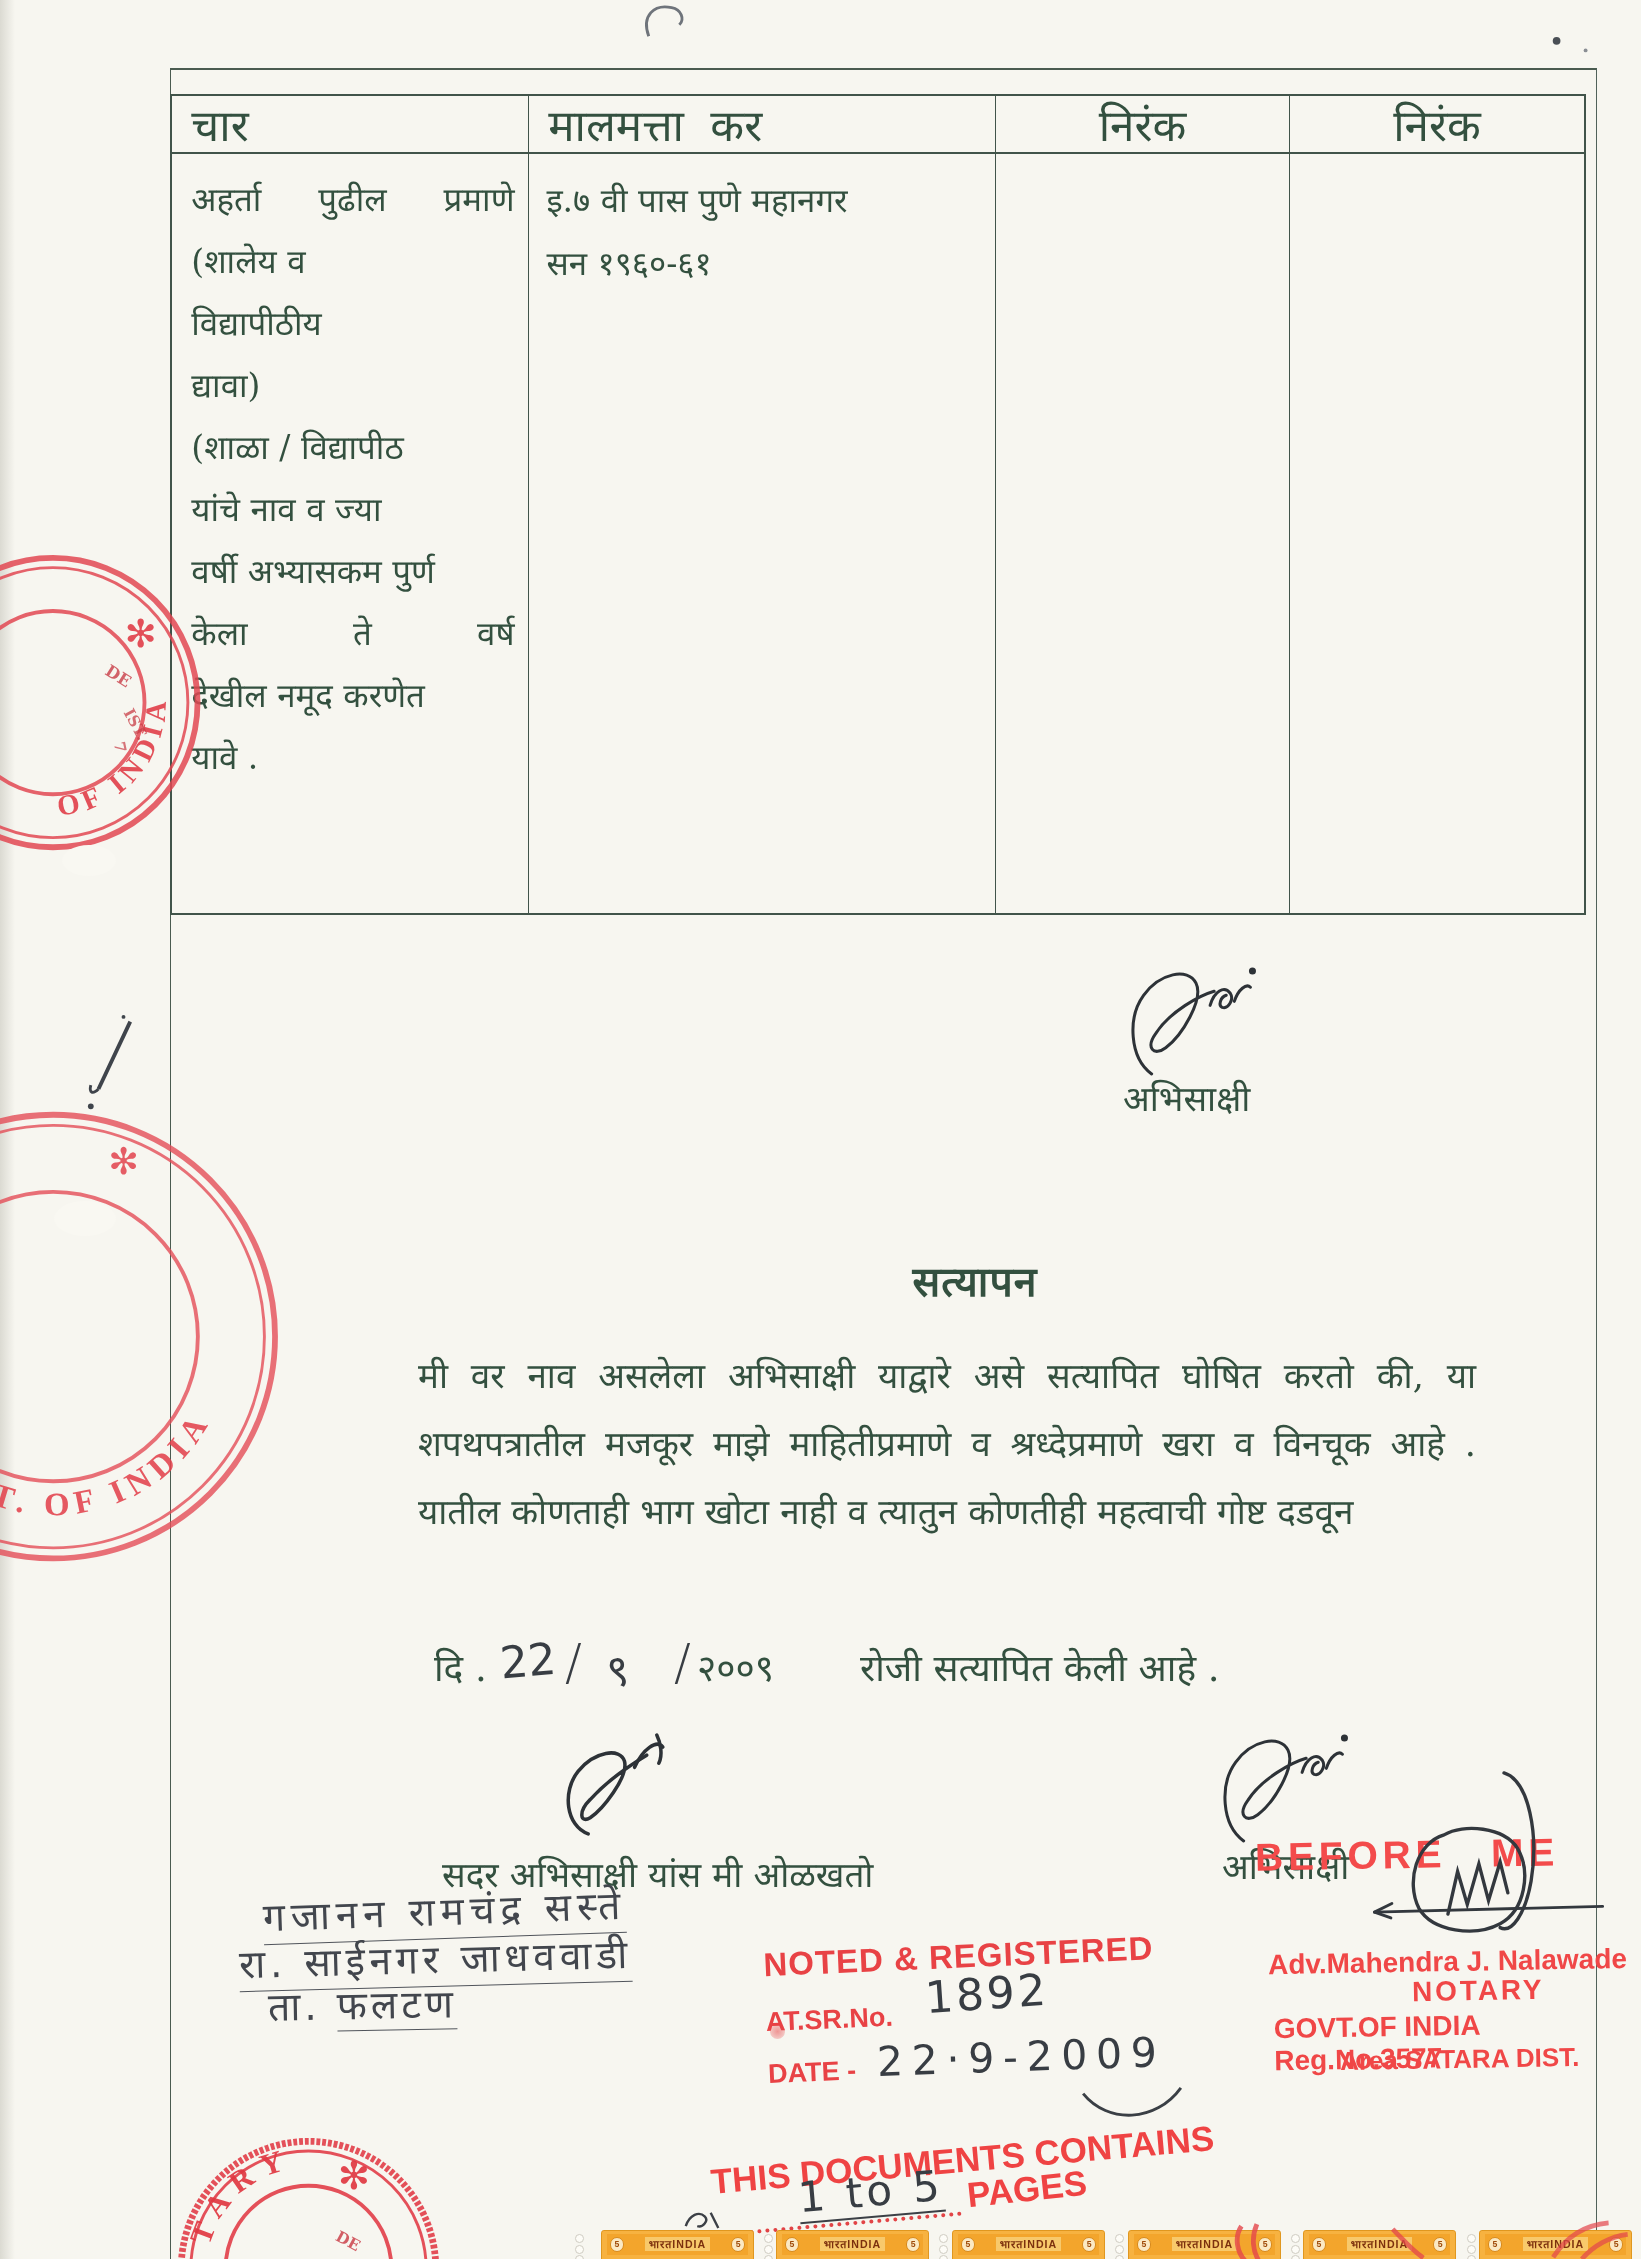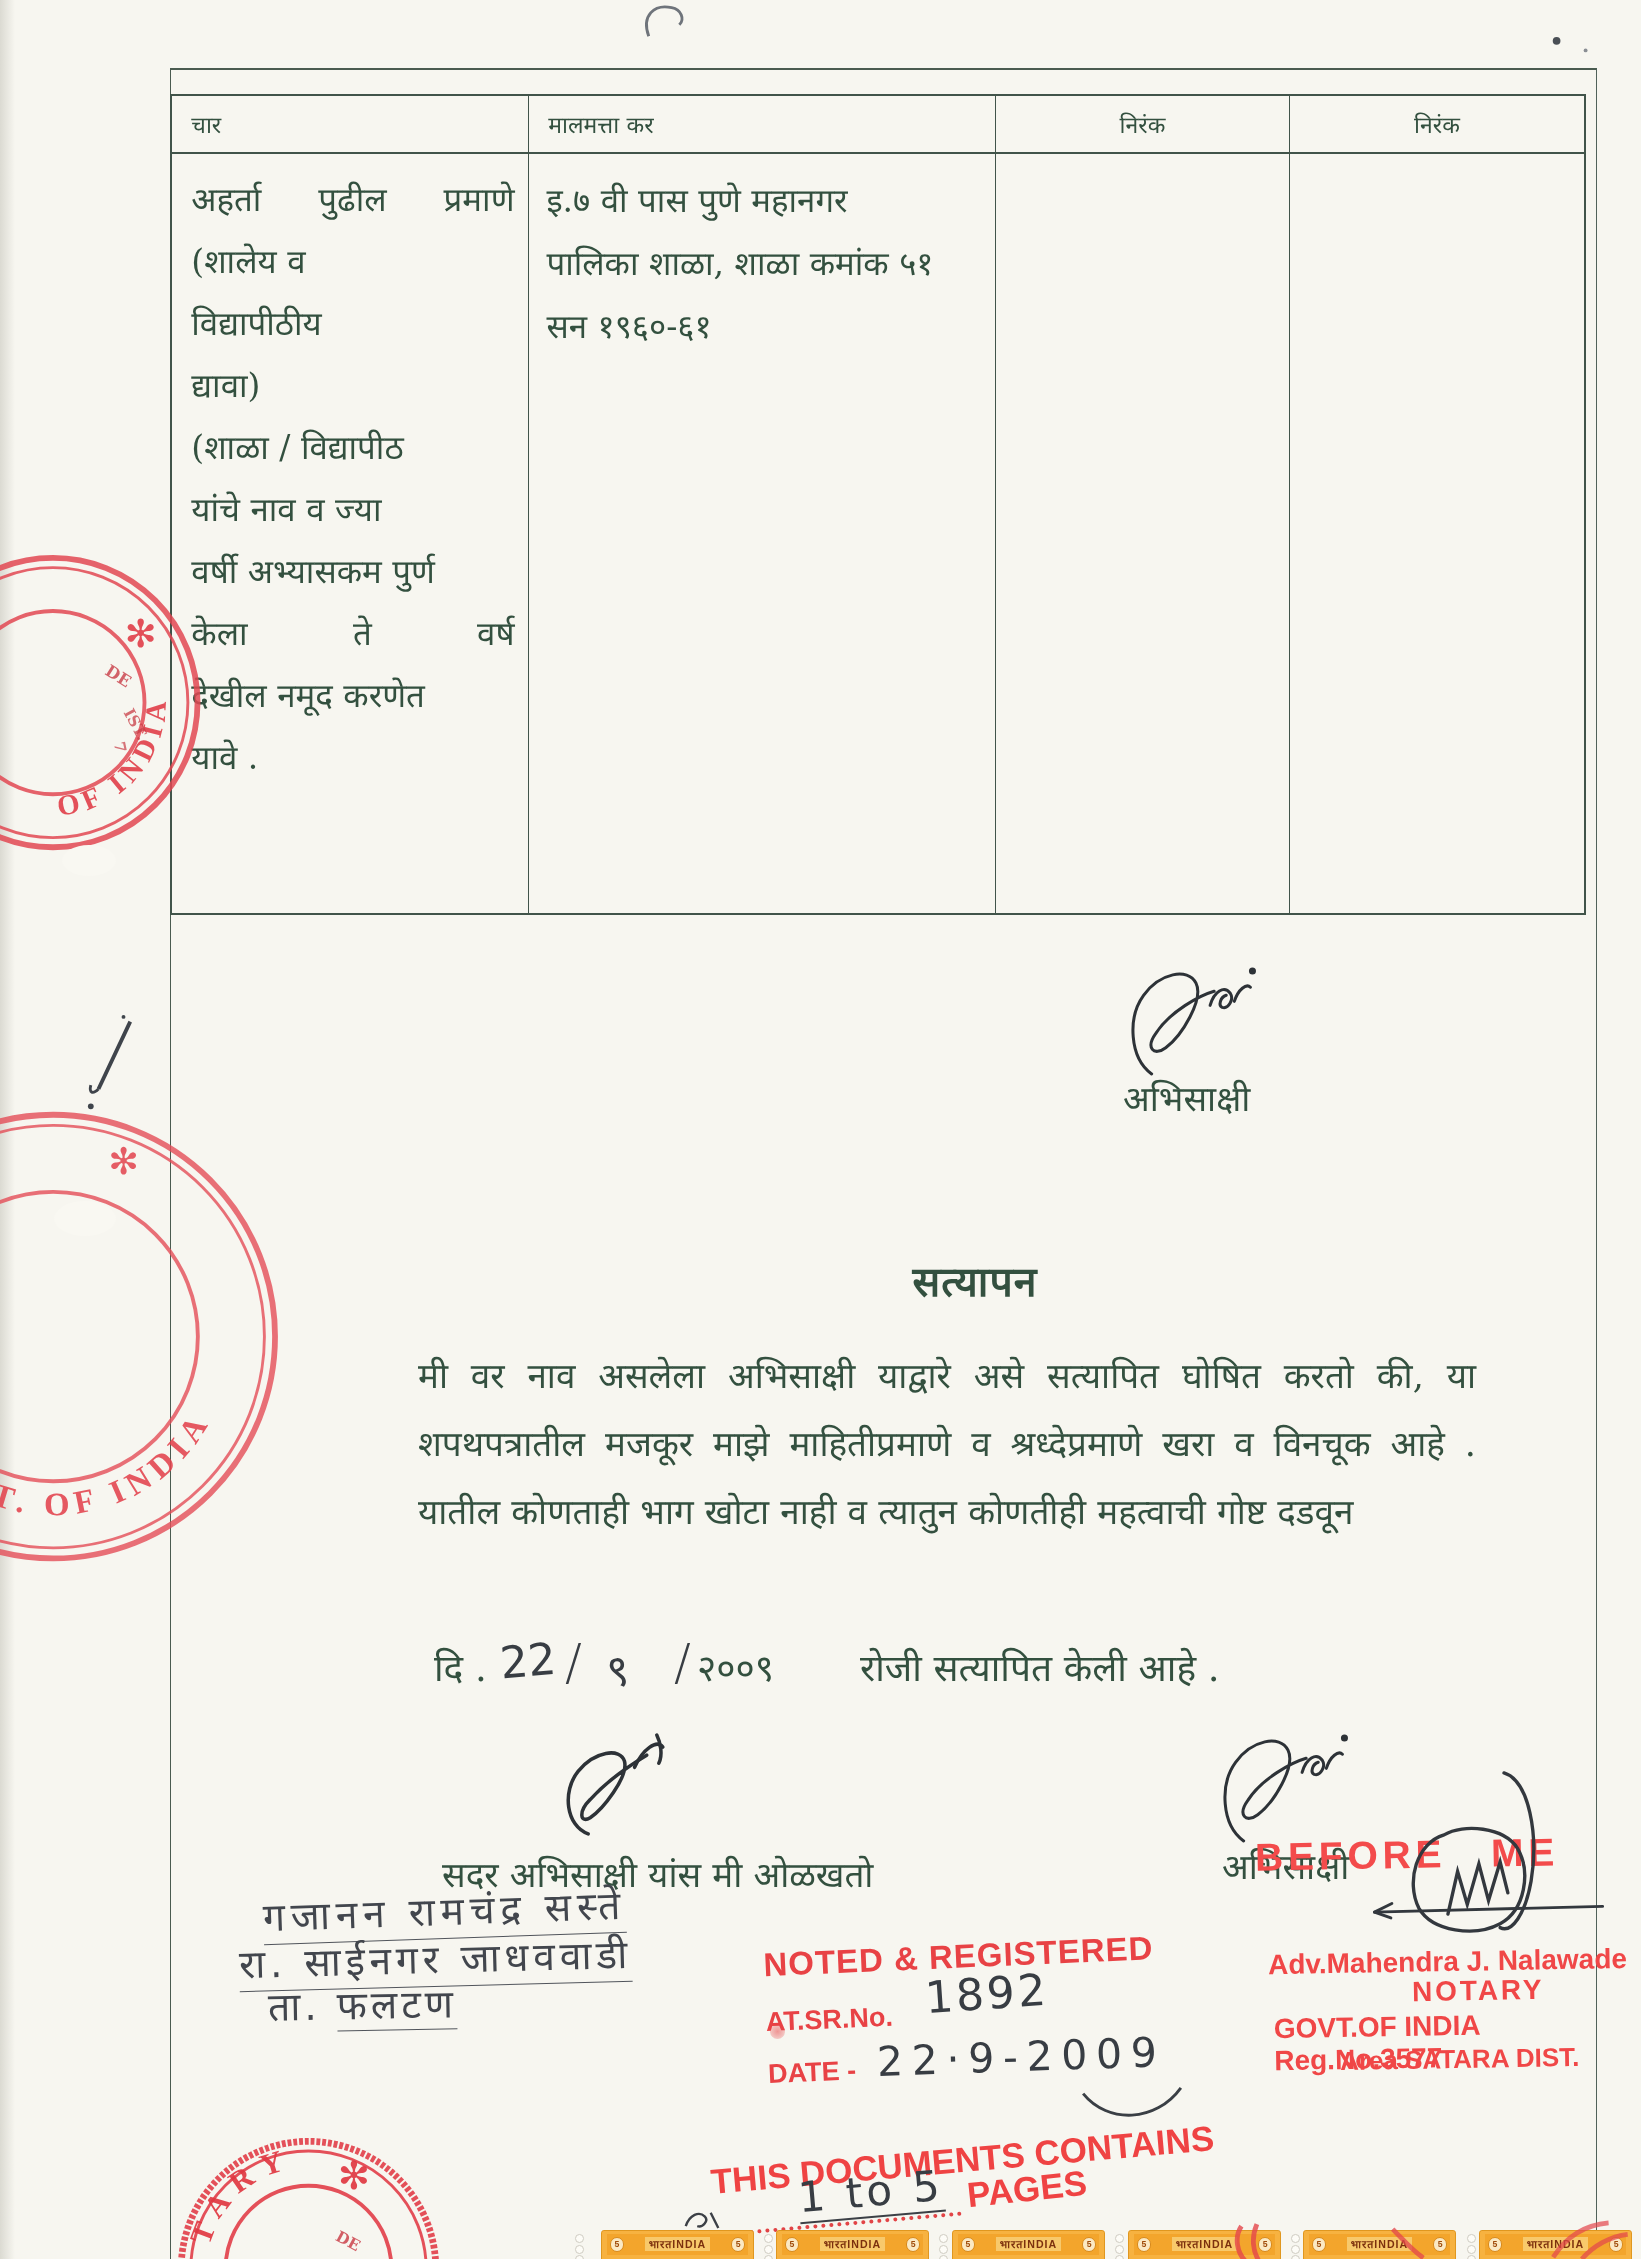--- a/index.html
+++ b/index.html
@@ -7,21 +7,21 @@
   .page{position:relative;width:1641px;height:2259px;background:#f7f6f0;overflow:hidden;}
   .abs{position:absolute;}
   
   .frame{position:absolute;left:170px;top:68px;width:1425px;height:2197px;
          border-top:2.9px solid #4a5b50;border-left:1.9px solid #4a5b50;border-right:1.9px solid #51625a;}
   .doc-table{position:absolute;left:170px;top:94px;width:1412px;height:817px;
              border:2.9px solid #41544a;display:grid;
              grid-template-columns:357px 467px 294px 1fr;grid-template-rows:58px 1fr;
              color:#33503f;}
   .hc{border-right:1.9px solid #41544a;border-bottom:2.9px solid #41544a;
-      font-size:23px;display:flex;align-items:center;padding-left:19.3px;}
+      font-size:44px;display:flex;align-items:center;padding-left:19.3px;font-family:Liberation Mono, monospace;}
   .hc.center{justify-content:center;padding-left:0;}
   .hc.last,.bc.last{border-right:none;}
   .bc{border-right:1.9px solid #41544a;}
   .cell-lines{padding:15.4px 13.5px 0 19.3px;font-size:33px;line-height:62px;}
   .cell-lines div{white-space:nowrap;}
   .cell-lines div:nth-child(1),
   .cell-lines div:nth-child(8),
   .cell-lines div:nth-child(11){white-space:normal;text-align:justify;text-align-last:justify;}
   .cell-lines2{padding:15.4px 15.4px 0 17.4px;font-size:33px;line-height:63px;}
   
@@ -81,21 +81,20 @@
           <div>यांचे नाव व ज्या</div>
           <div>वर्षी अभ्यासकम पुर्ण</div>
           <div>केला ते वर्ष</div>
           <div>देखील नमूद करणेत</div>
           <div>यावे .</div>
         </div>
     </div>
     <div class="bc">
       <div class="cell-lines2">
           <div>इ.७ वी पास पुणे महानगर</div>
-          <div>पालिका शाळा, शाळा कमांक ५१</div>
           <div>सन १९६०-६१</div>
         </div>
     </div>
     <div class="bc"></div>
     <div class="bc last"></div>
   </div>
 
   <svg class="abs" style="left:-58px;top:546px;" width="270" height="319" viewBox="0 0 280 330">
     <g stroke="rgba(226,72,82,0.85)" fill="none">
       <circle cx="115" cy="162" r="150" stroke-width="6"></circle>

